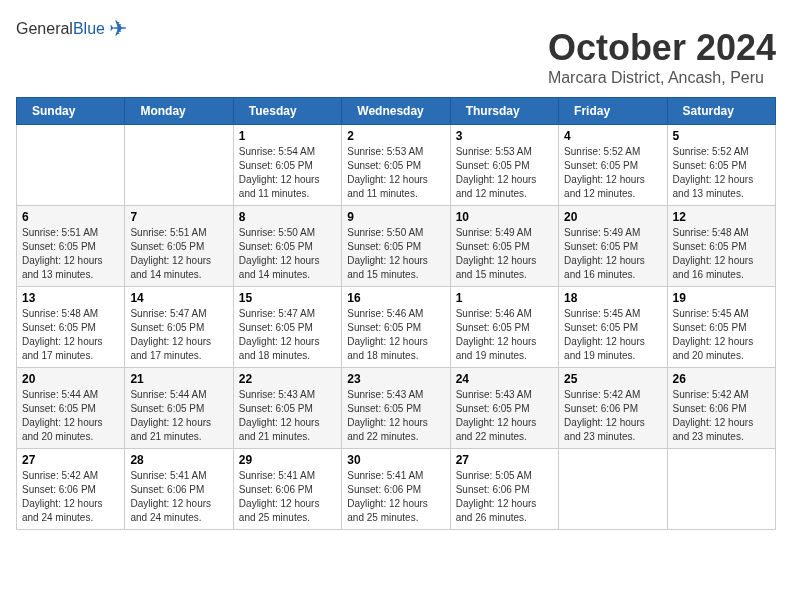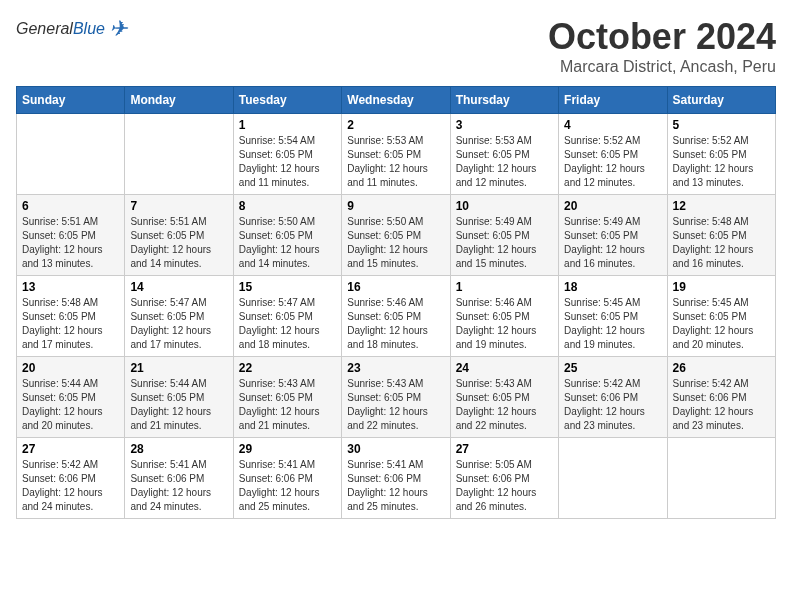--- a/index.html
+++ b/index.html
@@ -13,46 +13,46 @@
     .header {
       display: flex;
       justify-content: space-between;
       align-items: flex-start;
       margin-bottom: 10px;
     }
     .logo {
       display: flex;
       flex-direction: column;
       align-items: flex-start;
-      font-style: italic;
     }
     .logo-general { color: #333; }
     .logo-blue { color: #1a5fa8; }
     .title-section {
-      text-align: right;
+      text-align: left;
+      margin-top: 11px;
     }
     .calendar-title {
       font-size: 36px;
       font-weight: bold;
       color: #333;
     }
     .calendar-subtitle {
       font-size: 16px;
       color: #555;
     }
     table {
       width: 100%;
       border-collapse: collapse;
       font-size: 11px;
     }
     thead tr th {
       background-color: #2a6db5;
       color: #fff;
       text-align: left;
-      padding: 6px 5px;
+      padding: 6px 15px;
       font-size: 12px;
       font-weight: bold;
       border: 1px solid #1a5a9a;
     }
     tbody tr td {
       border: 1px solid #ccc;
       vertical-align: top;
       padding: 4px 5px;
       min-height: 80px;
       height: 80px;

